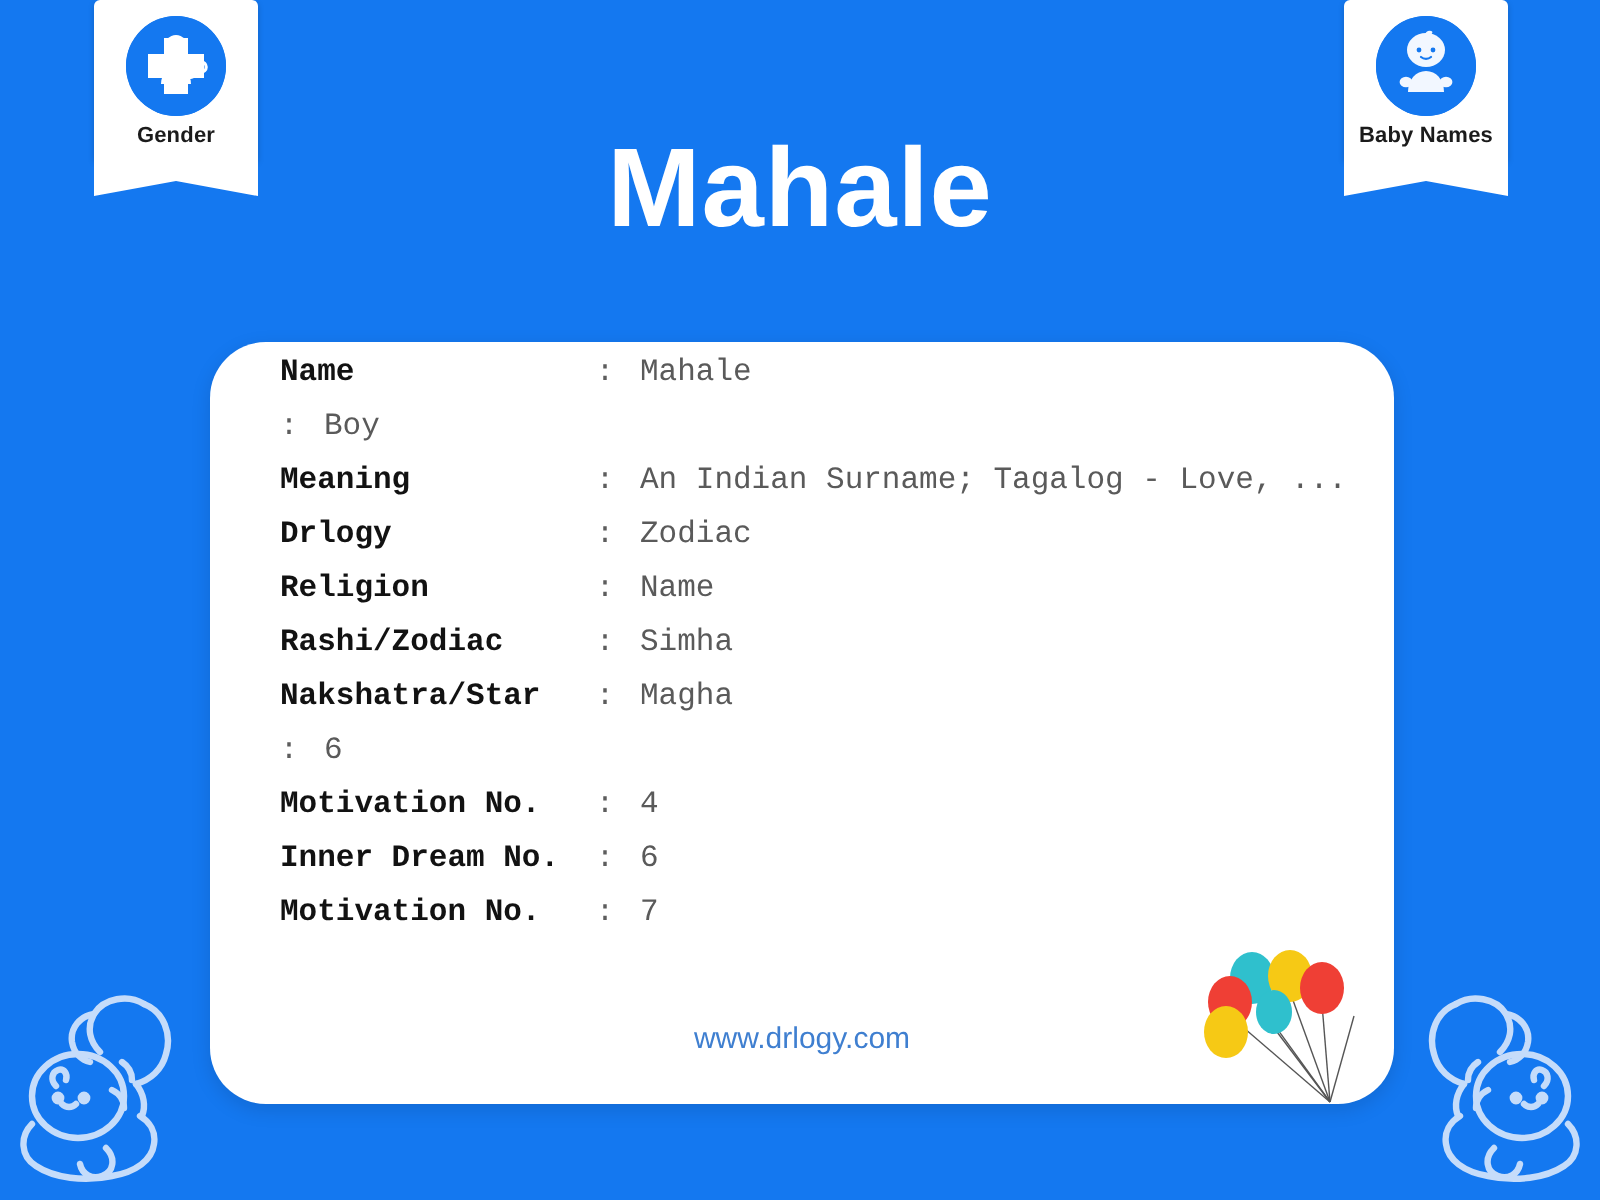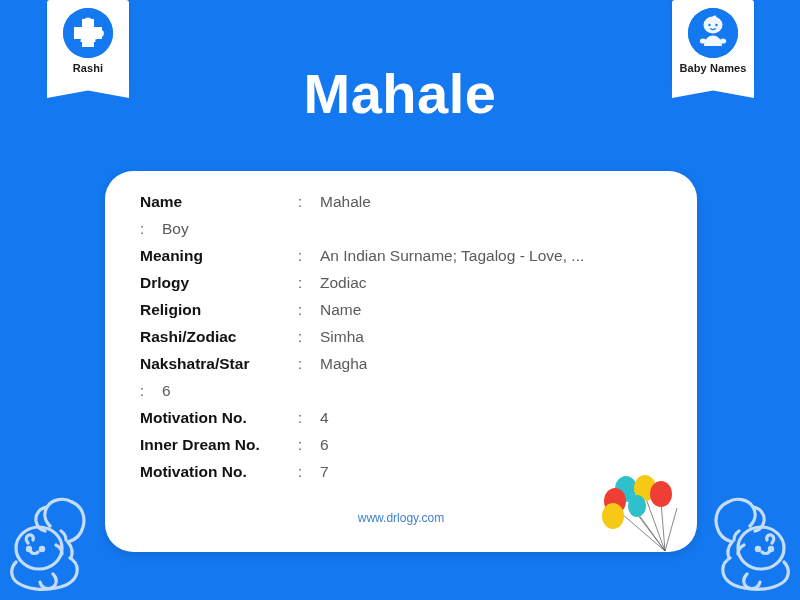--- a/index.html
+++ b/index.html
@@ -70,22 +70,23 @@
     position: absolute;
     left: 105px; top: 171px;
     width: 592px; height: 381px;
     background: #ffffff;
     border-radius: 28px;
     box-shadow: 0 3px 10px rgba(0,0,0,.12);
     overflow: hidden;
   }
   #detail-table {
     position: absolute;
-    left: 35px; top: 22px;
+    left: 35px; top: 6px;
     width: 540px;
+    font-family: Liberation Mono, monospace;
   }
   .detail-row {
     display: flex;
     align-items: baseline;
     height: 27px;
   }
   .detail-label {
     width: 158px;
     flex: 0 0 158px;
     font-size: 15.5px;
@@ -102,21 +103,21 @@
   .detail-value {
     font-size: 15.5px;
     color: #5a5a5a;
     white-space: nowrap;
     overflow: hidden;
   }
   #card-footer {
     position: absolute;
     left: 0; top: 340px; width: 592px;
     text-align: center;
-    font-size: 12px;
+    font-size: 15px;
     color: #3f7fd0;
   }
   #balloons {
     position: absolute;
     right: 4px; bottom: -4px;
     width: 100px; height: 100px;
   }
 
   
   .watermark {
@@ -138,21 +139,21 @@
       <span class="badge-circle">
         <svg viewBox="0 0 50 50" width="50" height="50" aria-hidden="true">
           <circle cx="25" cy="25" r="25" fill="#1478f0"></circle>
           <path d="M19 11h12v8h8v12h-8v8H19v-8h-8V19h8z" fill="#ffffff"></path>
           <ellipse cx="25" cy="16.5" rx="6" ry="7" fill="#ffffff"></ellipse>
           <path d="M17.5 34c0-5 3.4-8 7.5-8s7.5 3 7.5 8z" fill="#ffffff"></path>
           <path d="M22 22c0 6 4 9 8 9s7-2 7-5" stroke="#ffffff" stroke-width="1.6" fill="none"></path>
           <circle cx="37.5" cy="25.5" r="2.6" fill="none" stroke="#ffffff" stroke-width="1.6"></circle>
         </svg>
       </span>
-      <span class="ribbon-label">Rashi</span>
+      <span class="ribbon-label">Gender</span>
     </div>
     <div class="ribbon-tail"></div>
   </div>
 
   <div class="ribbon" id="ribbon-right">
     <div class="ribbon-body">
       <span class="badge-circle">
         <svg viewBox="0 0 50 50" width="50" height="50" aria-hidden="true">
           <circle cx="25" cy="25" r="25" fill="#1478f0"></circle>
           <ellipse cx="25" cy="17" rx="9.5" ry="8.5" fill="#f2f7ff"></ellipse>

